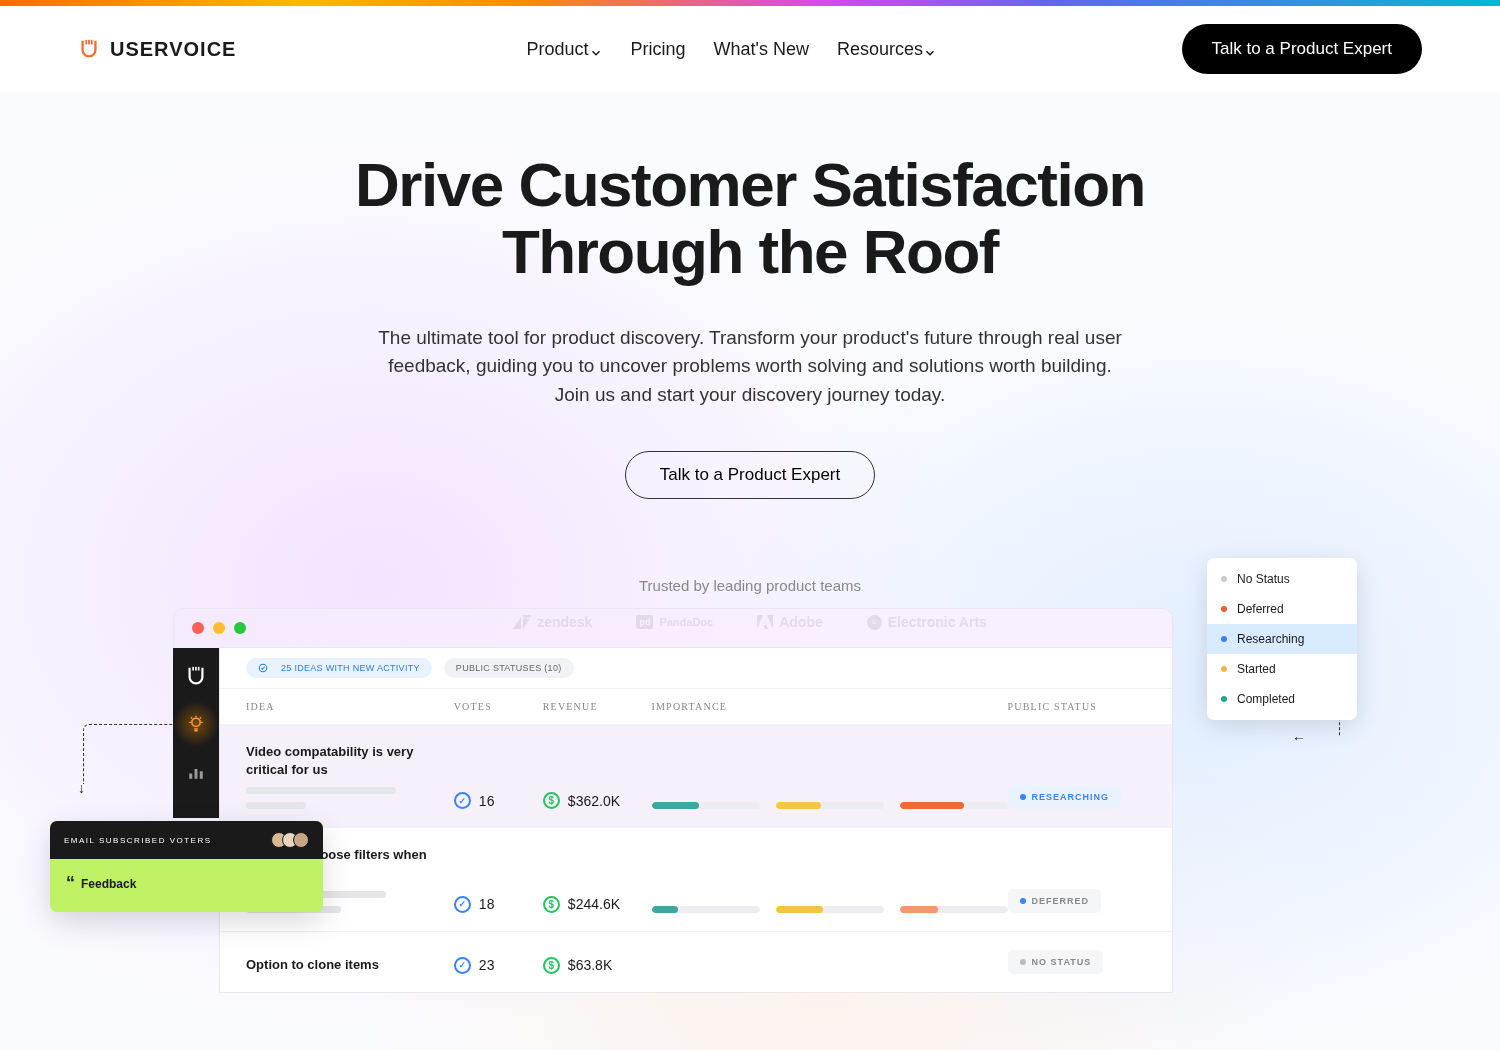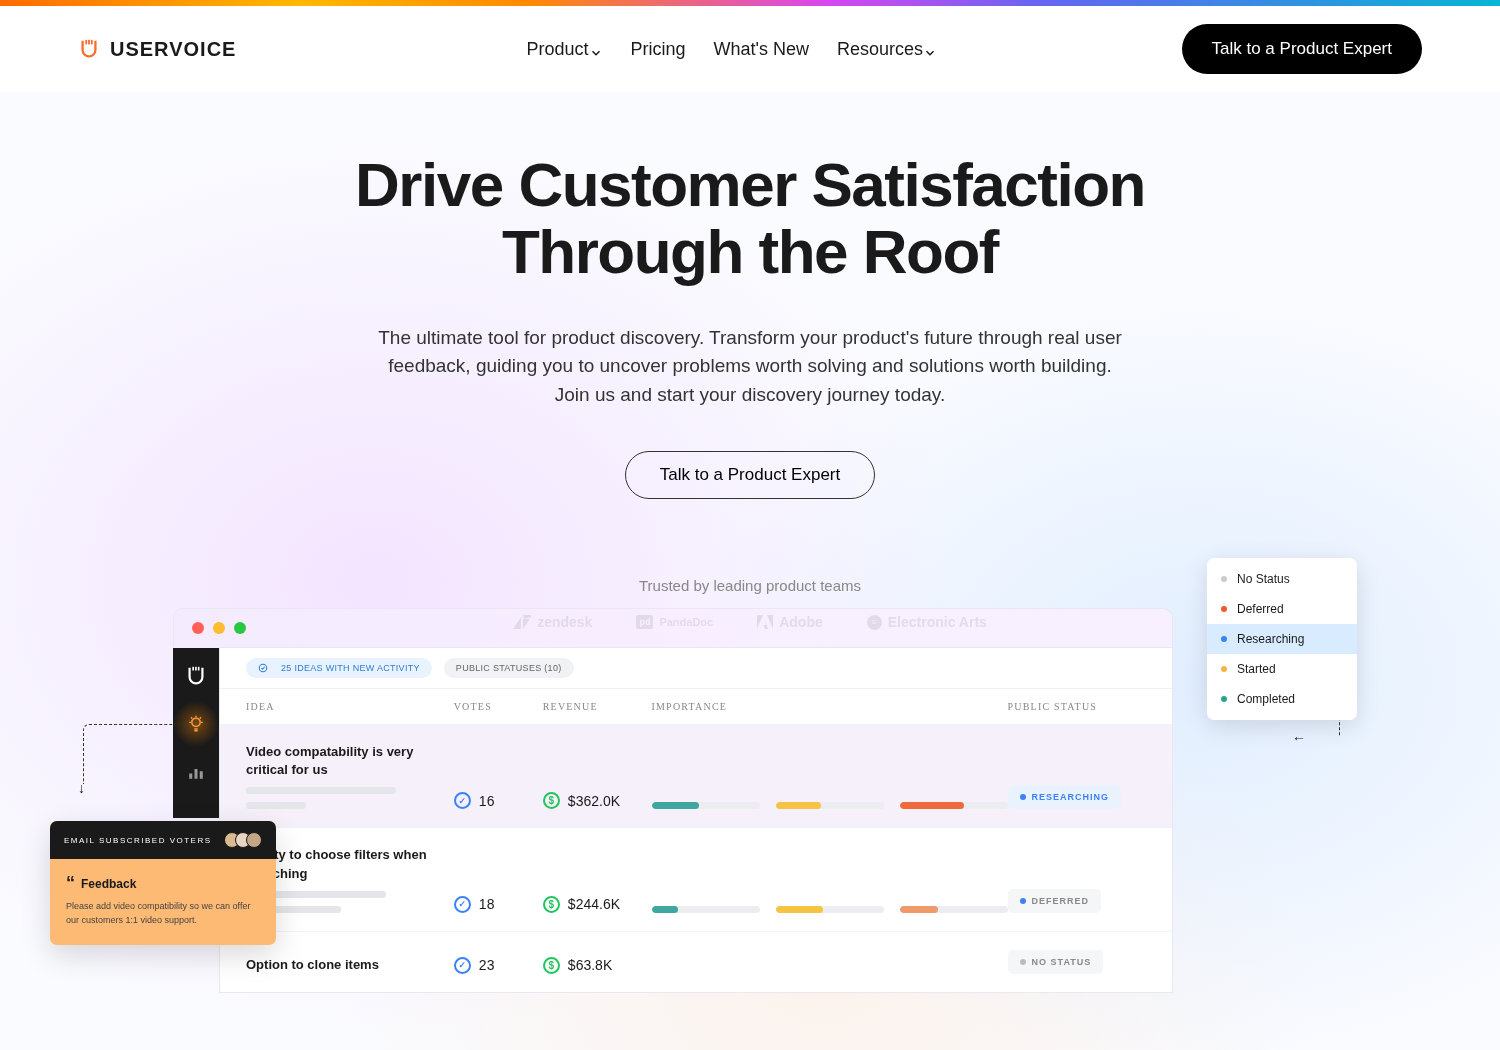--- a/index.html
+++ b/index.html
@@ -51,21 +51,21 @@
 .importance-cell { width: 360px; display: flex; gap: 16px; align-items: center; padding-top: 3px; }
 .bar-track { flex: 1; height: 7px; background: #ecedf0; border-radius: 4px; overflow: hidden; position: relative; }
 .bar-fill { height: 100%; border-radius: 4px; }
 .status-cell { width: 140px; display: flex; justify-content: flex-start; }
 .status-badge { font-size: 9px; letter-spacing: 1px; font-weight: 600; padding: 7px 12px; border-radius: 5px; background: #f5f6f8; color: #888; display: flex; align-items: center; gap: 6px; }
 .status-badge.researching { background: #eaf3fd; color: #3b82f6; }
 .dot { width: 6px; height: 6px; border-radius: 50%; }
 .status-menu { position: absolute; top: 558px; right: 143px; width: 150px; background: #fff; border-radius: 7px; box-shadow: 0 6px 24px rgba(0,0,0,0.12); padding: 6px 0; z-index: 20; }
 .status-menu-item { padding: 8px 14px; font-size: 12px; display: flex; align-items: center; gap: 10px; cursor: pointer; }
 .status-menu-item.selected { background: #d9ecff; }
-.feedback-popup { position: absolute; top: 821px; left: 50px; width: 226px; background: #fdba74; border-radius: 7px; box-shadow: 0 10px 30px rgba(0,0,0,0.15); z-index: 30; overflow: hidden; }
+.feedback-popup { position: absolute; top: 821px; left: 50px; width: 273px; background: #bef264; border-radius: 7px; box-shadow: 0 10px 30px rgba(0,0,0,0.15); z-index: 30; overflow: hidden; }
 .feedback-header { background: #1a1a1a; color: #fff; padding: 11px 14px; font-size: 8px; letter-spacing: 1.5px; display: flex; align-items: center; justify-content: space-between; }
 .voter-avatars { display: flex; }
 .voter-avatar { width: 16px; height: 16px; border-radius: 50%; border: 1.5px solid #1a1a1a; margin-left: -5px; }
 .feedback-body { padding: 14px 16px 18px; }
 .feedback-title { font-size: 12px; font-weight: 700; display: flex; align-items: center; gap: 6px; }
 .quote-mark { font-size: 18px; font-weight: 800; }
 .feedback-text { font-size: 9px; line-height: 1.5; margin-top: 6px; color: #444; }
 .arrow-path { position: absolute; border: 1.5px dashed #333; z-index: 15; }
 .arrow-1 { top: 724px; left: 83px; width: 92px; height: 60px; border-right: none; border-bottom: none; border-radius: 6px 0 0 0; }
 .arrow-head-1 { position: absolute; top: 780px; left: 78px; font-size: 14px; z-index: 16; }
@@ -304,21 +304,20 @@
       <span class="voter-avatar" style="background:#d9b98f"></span>
       <span class="voter-avatar" style="background:#e8d5c4"></span>
       <span class="voter-avatar" style="background:#c4a584"></span>
     </span>
   </div>
   <div class="feedback-body">
     <div class="feedback-title">
         <span class="quote-mark">“</span>
         <span>Feedback</span>
       </div>
-    <div class="feedback-text">Please add video compatibility so we can offer our customers 1:1 video support.</div>
   </div>
 </div>
 
 <div class="arrow-path arrow-1"></div>
 <div class="arrow-head-1">↓</div>
 <div class="arrow-path arrow-2"></div>
 <div class="arrow-head-2a">↑</div>
 <div class="arrow-head-2b">←</div>
 
 </body></html>

